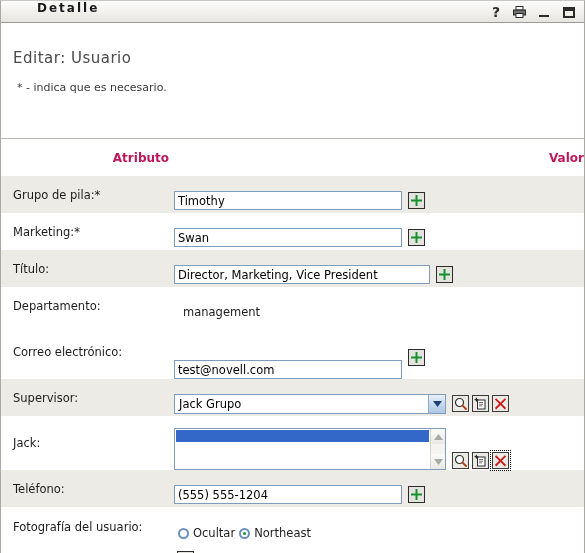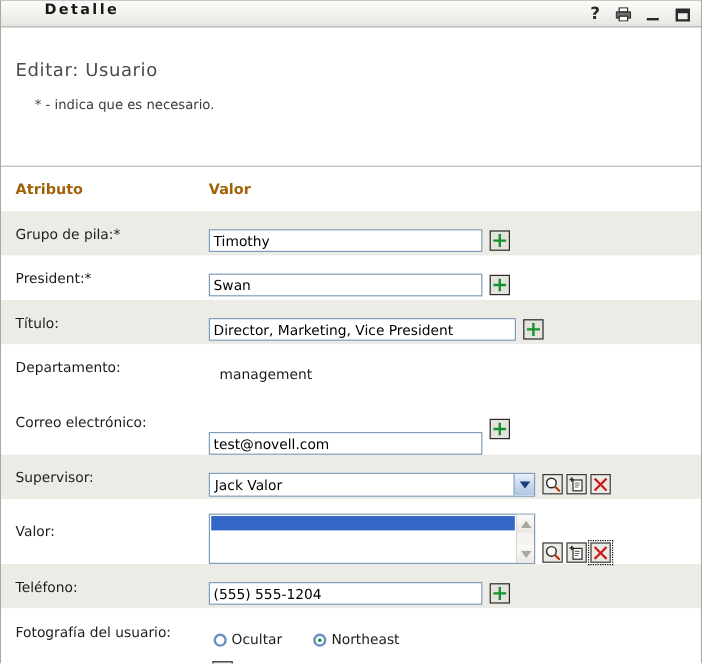--- a/index.html
+++ b/index.html
@@ -37,30 +37,30 @@
   
   .headerblock{
     padding:0 0 0 0;background:#fff;position:relative;
     border-bottom:1px solid #b9b9b3;height:116px;box-sizing:border-box;
   }
   .pagetitle{
     font-size:15px;color:#4a4a4a;margin:0;padding:26px 0 0 12px;
     letter-spacing:.5px;font-family:"DejaVu Sans",sans-serif;
   }
   .reqnote{
-    font-size:11px;color:#3a3a3a;padding:14px 0 0 28px;
+    font-size:11px;color:#3a3a3a;padding:14px 0 0 16px;
     font-family:"DejaVu Sans",sans-serif;
   }
 
   
   .grid{width:583px;border-collapse:collapse;table-layout:fixed;}
   .grid col.c-attr{width:168px;}
   .grid col.c-val{width:415px;}
   .grid th{
-    text-align:left;font-size:12px;font-weight:bold;color:#a16207;
+    text-align:right;font-size:12px;font-weight:bold;color:#be185d;
     padding:12px 0 11px 12px;background:#fff;
     font-family:"DejaVu Sans",sans-serif;
   }
   .grid th.v{padding-left:5px;}
   .grid td{
     font-size:11.5px;color:#1c1c1c;vertical-align:middle;
     font-family:"DejaVu Sans",sans-serif;
   }
   .grid tr.stripe td{background:#ecebe6;}
   .grid tr.plain td{background:#ffffff;}
@@ -135,21 +135,21 @@
     width:17px;height:17px;box-sizing:border-box;
     border:1px solid #3a3a3a;background:#ebeae5;
     display:inline-flex;align-items:center;justify-content:center;
     cursor:pointer;flex:none;
   }
   .iconbtn svg{display:block;}
   .iconbtn.focusring{outline:1px dotted #000;outline-offset:1px;}
   .iconrow{display:flex;align-items:center;gap:3px;}
 
   
-  .radiogroup{display:flex;align-items:center;gap:26px;padding-left:4px;}
+  .radiogroup{display:flex;align-items:center;gap:4px;padding-left:4px;}
   .radio-item{display:flex;align-items:center;gap:4px;cursor:pointer;}
   .radio-dot{
     width:11px;height:11px;border-radius:50%;
     border:2px solid #6a8fc0;background:#fff;box-sizing:border-box;
     position:relative;flex:none;
   }
   .radio-dot.on:after{
     content:"";position:absolute;left:2px;top:2px;width:3px;height:3px;
     border-radius:50%;background:#15922f;
   }
@@ -205,21 +205,21 @@
             <span class="plusbtn">
               <svg width="11" height="11" viewBox="0 0 11 11">
                   <path d="M4.5 0h2v4.5H11v2H6.5V11h-2V6.5H0v-2h4.5z" fill="#15922f"></path>
                 </svg>
             </span>
           </div>
         </td>
       </tr>
 
       <tr class="plain rowh">
-        <td class="attr">President:*</td>
+        <td class="attr">Marketing:*</td>
         <td class="val">
           <div class="ctlwrap">
             <input class="txt w-name" type="text" value="Swan" style="">
             <span class="plusbtn">
               <svg width="11" height="11" viewBox="0 0 11 11">
                   <path d="M4.5 0h2v4.5H11v2H6.5V11h-2V6.5H0v-2h4.5z" fill="#15922f"></path>
                 </svg>
             </span>
           </div>
         </td>
@@ -259,21 +259,21 @@
             </span>
           </div>
         </td>
       </tr>
 
       <tr class="stripe rowh">
         <td class="attr">Supervisor:</td>
         <td class="val">
           <div class="ctlwrap">
             <div class="selwrap">
-              <span class="seltext">Jack Valor</span>
+              <span class="seltext">Jack Grupo</span>
               <span class="selarrow">
                 <svg width="9" height="6" viewBox="0 0 9 6">
                     <path d="M0 0h9L4.5 6z" fill="#1c3f78"></path>
                   </svg>
               </span>
             </div>
             <div class="iconrow">
               <span class="iconbtn">
                 <svg width="13" height="13" viewBox="0 0 13 13">
                   <circle cx="5.5" cy="5.5" r="4" fill="#fff" stroke="#2b2b2b" stroke-width="1.2"></circle>
@@ -291,21 +291,21 @@
                 <svg width="13" height="13" viewBox="0 0 13 13">
                   <path d="M2.2 1.2l4.3 4.3 4.3-4.3 1.3 1.3-4.3 4.3 4.3 4.3-1.3 1.3-4.3-4.3-4.3 4.3-1.3-1.3 4.3-4.3L0.9 2.5z" fill="#d01818"></path>
                 </svg>
               </span>
             </div>
           </div>
         </td>
       </tr>
 
       <tr class="plain rowh-tall">
-        <td class="attr">Valor:</td>
+        <td class="attr">Jack:</td>
         <td class="val">
           <div class="ctlwrap" style="align-items:flex-end;">
             <div class="listwrap">
               <div class="listinner">
                 <div class="listitem-sel"></div>
               </div>
               <div class="listscroll">
                 <div class="sb-arrow">
                   <svg width="9" height="6" viewBox="0 0 9 6">
                       <path d="M4.5 0L9 6H0z" fill="#a9a9a4"></path>

